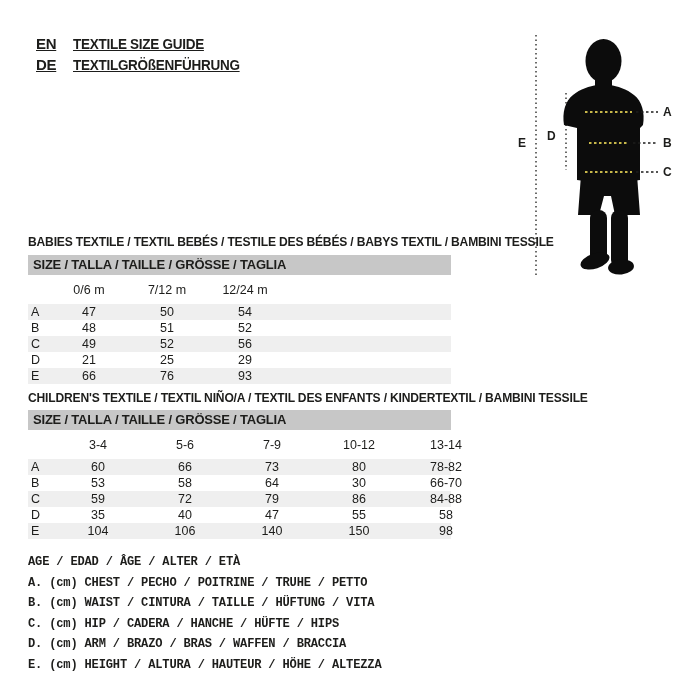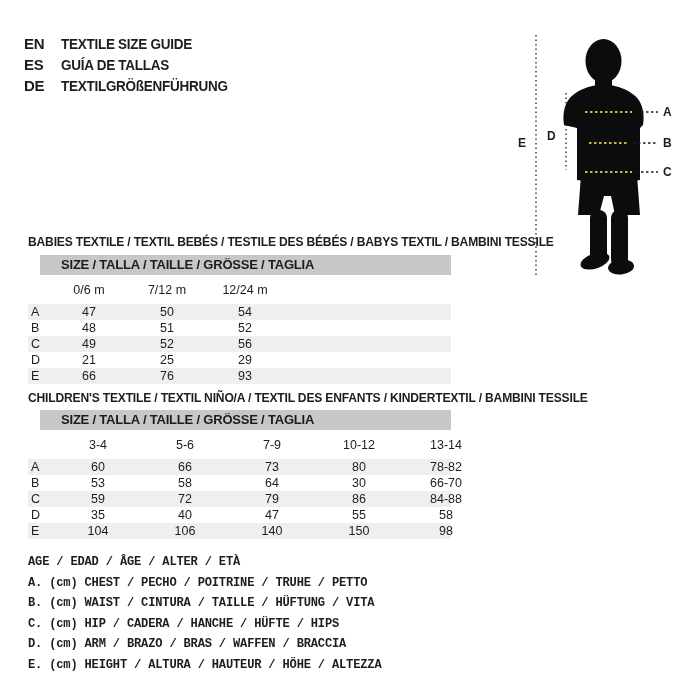--- a/index.html
+++ b/index.html
@@ -3,21 +3,21 @@
 <meta charset="utf-8">
 <style>
   html,body { margin:0; padding:0; }
   body {
     width:700px; height:700px; background:#ffffff;
     font-family:"Liberation Sans", sans-serif; color:#1d1d1b;
   }
   .sheet { position:relative; width:700px; height:700px; overflow:hidden; background:#fff; }
 
   
-  .lang-list { position:absolute; left:24px; top:33px; }
+  .lang-list { position:absolute; left:36px; top:33px;text-decoration:underline; }
   .lang-row { display:flex; height:21px; align-items:center; }
   .lang-code, .lang-label {
     font-size:15px; font-weight:700; letter-spacing:-0.3px; white-space:nowrap;
   }
   .lang-code { width:37px; flex:0 0 37px; }
   .sq { transform:scaleX(0.9); transform-origin:0 50%; }
 
   
   .section-title {
     position:absolute; left:28px; font-size:13px; font-weight:700;
@@ -26,23 +26,22 @@
   }
   #babies-title { top:234px; }
   #children-title { top:390px; }
 
   
   .tbl { position:absolute; left:28px; width:423px; }
   #babies-table { top:255px; }
   #children-table { top:410px; }
   .size-bar {
     height:20px; line-height:20px; background:#c7c7c7;
-    font-size:13px; font-weight:700; letter-spacing:-0.2px; padding-left:21px;
+    font-size:13px; font-weight:700; letter-spacing:-0.2px; padding-left:5px;
     white-space:nowrap;
-    margin-left:12px;
   }
   .t-row { display:grid; align-items:center; font-size:12.5px; }
   #babies-table .t-row { grid-template-columns:22px 78px 78px 78px 1fr; }
   #children-table .t-row { grid-template-columns:22px 78px 78px 78px 78px 78px 1fr;gap:9px; }
   .t-row.head { height:29px; font-size:12.5px; }
   .t-row.body { height:16px; }
   .t-row.odd { background:#efefef; }
   .t-row .c { text-align:center; }
   .t-row .lbl { text-align:left; padding-left:3px; font-size:12.5px; }
 
@@ -61,24 +60,20 @@
 </style>
 </head>
 <body>
 
 <div class="sheet">
 
   <div class="lang-list">
     <div class="lang-row">
       <span class="lang-code">EN</span>
       <span class="lang-label sq">TEXTILE SIZE GUIDE</span>
-    </div>
-    <div class="lang-row">
-      <span class="lang-code">ES</span>
-      <span class="lang-label sq">GUÍA DE TALLAS</span>
     </div>
     <div class="lang-row">
       <span class="lang-code">DE</span>
       <span class="lang-label sq">TEXTILGRÖßENFÜHRUNG</span>
     </div>
   </div>
 
   <svg class="figure-svg" viewBox="0 0 190 265" xmlns="http://www.w3.org/2000/svg">
 
     <line x1="31" y1="10" x2="31" y2="250" stroke="#1d1d1b" stroke-width="1.3" stroke-dasharray="1.5 3"></line>

